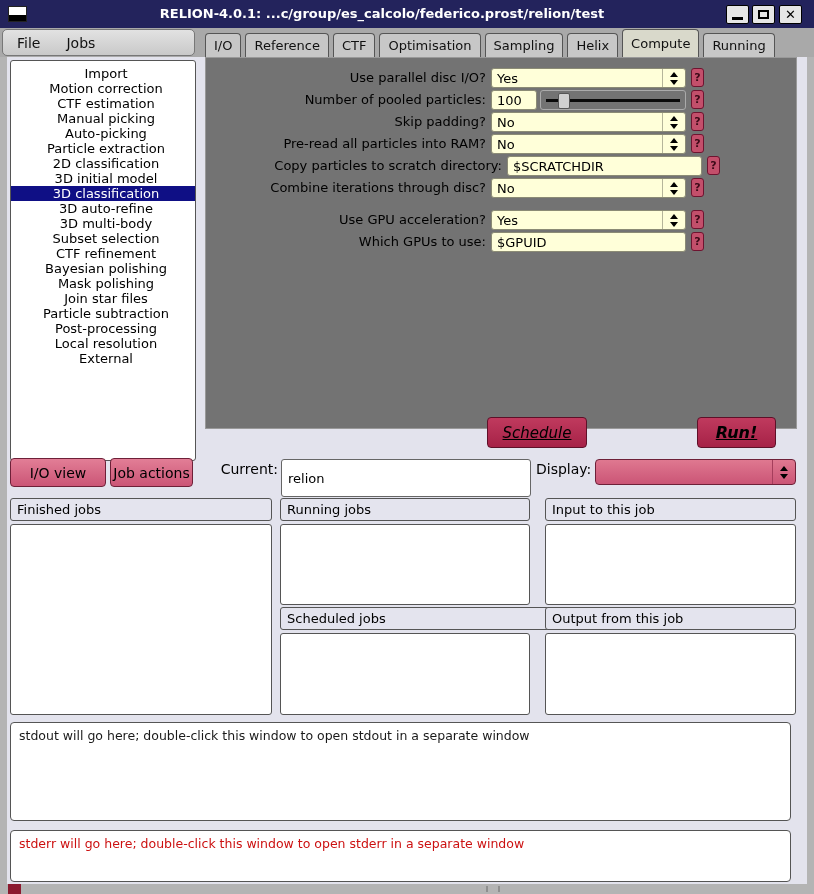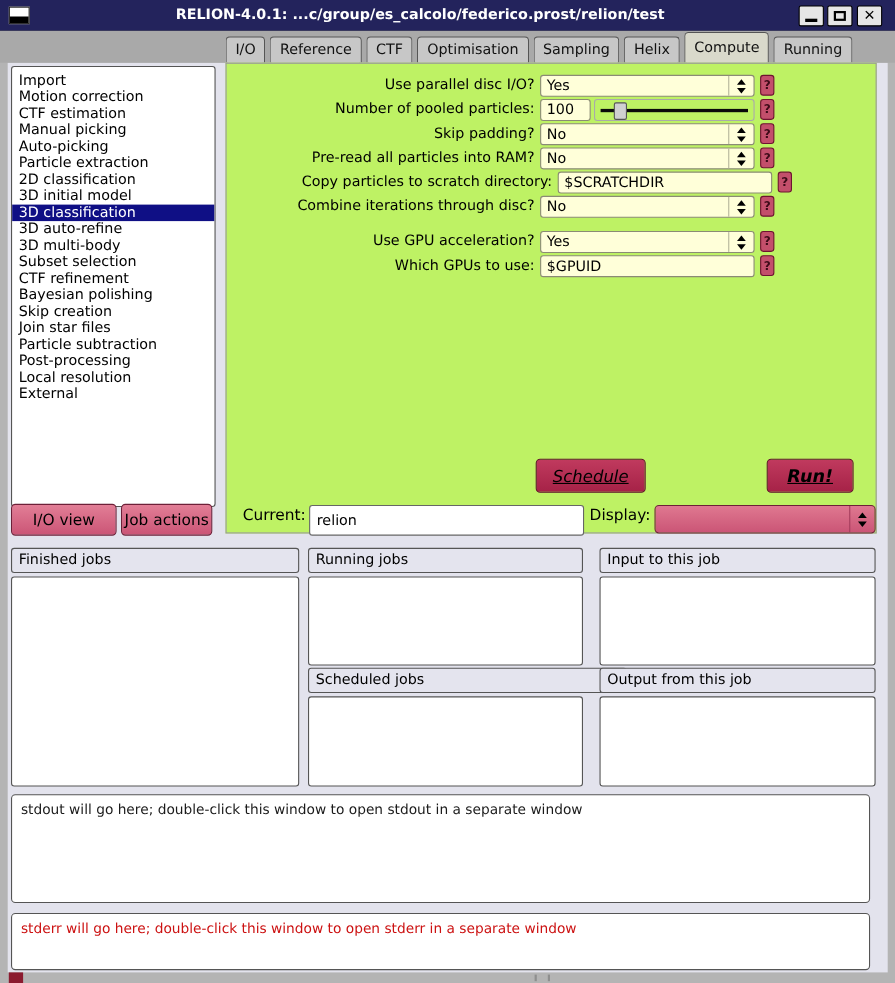--- a/index.html
+++ b/index.html
@@ -19,26 +19,26 @@
 
   
   .header-strip{position:absolute;left:0;top:28px;width:814px;height:29px;background:#a9a9a9;}
   .menubar{position:absolute;left:2px;top:1px;width:193px;height:27px;background:linear-gradient(#e2e2e2,#c9c9c9);border:1px solid #777;border-radius:5px;box-sizing:border-box;display:flex;align-items:center;padding-left:14px;gap:26px;}
   .menu-item{font-size:14px;color:#111;cursor:pointer;}
   .tabs{position:absolute;left:205px;top:0;height:29px;display:flex;align-items:flex-end;gap:4px;}
   .tab{height:24px;line-height:24px;padding:0 8px;background:#c7c7c7;border:1px solid #555;border-bottom:none;border-radius:4px 4px 0 0;font-size:13px;color:#111;cursor:pointer;box-sizing:border-box;}
   .tab.active{height:28px;line-height:28px;background:#d9d9cb;}
 
   
-  .job-list{position:absolute;left:10px;top:60px;width:186px;height:401px;background:#fff;border:1px solid #555;border-radius:3px;box-sizing:border-box;padding-top:5px;overflow:hidden;}
+  .job-list{position:absolute;left:10px;top:60px;width:186px;height:401px;background:#fff;border:1px solid #555;border-radius:3px;box-sizing:border-box;padding-top:5px;overflow:hidden;text-align:center;}
   .job-item{font-size:13px;line-height:15px;padding-left:6px;color:#000;white-space:nowrap;cursor:pointer;}
   .job-item.selected{background:#0f0f85;color:#fff;}
 
   
-  .form-panel{position:absolute;left:205px;top:57px;width:592px;height:428px;background:#bef264;border:1px solid #999;box-sizing:border-box;}
+  .form-panel{position:absolute;left:205px;top:57px;width:592px;height:372px;background:#737373;border:1px solid #999;box-sizing:border-box;}
   .form-row{position:absolute;height:20px;}
   .form-label{position:absolute;left:0;top:0;width:280px;height:20px;line-height:20px;text-align:right;font-size:13px;color:#000;white-space:nowrap;}
   .field{position:absolute;left:285px;top:0;width:195px;height:20px;background:#ffffd9;border:1px solid #8b8b75;border-radius:3px;box-sizing:border-box;font-size:13px;color:#000;display:flex;align-items:center;padding-left:5px;cursor:text;}
   .field.choice{cursor:pointer;}
   .spinner{position:absolute;right:0;top:0;bottom:0;width:22px;border-left:1px solid #b5b59a;display:flex;flex-direction:column;align-items:center;justify-content:center;gap:3px;}
   .arr-up{width:0;height:0;border-left:4px solid transparent;border-right:4px solid transparent;border-bottom:5px solid #000;}
   .arr-dn{width:0;height:0;border-left:4px solid transparent;border-right:4px solid transparent;border-top:5px solid #000;}
   .field.num{width:46px;}
   .slider-box{position:absolute;left:334px;top:0;width:146px;height:20px;border:1px solid #aaa;border-radius:3px;box-sizing:border-box;cursor:pointer;}
   .slider-track{position:absolute;left:5px;right:5px;top:8px;height:3px;background:#0a0a0a;}
@@ -48,21 +48,21 @@
   
   .btn-crimson{position:absolute;height:31px;background:linear-gradient(#c03a5e,#a62247);border:1px solid #5e1028;border-radius:4px;box-sizing:border-box;color:#000;display:flex;align-items:center;justify-content:center;cursor:pointer;text-decoration:underline;}
   .btn-schedule{left:487px;top:417px;width:100px;font-size:15px;font-style:italic;}
   .btn-check{left:592px;top:417px;width:99px;font-size:12px;}
   .btn-run{left:697px;top:417px;width:79px;font-size:16px;font-style:italic;font-weight:bold;}
 
   .btn-pink{position:absolute;top:458px;height:29px;background:linear-gradient(#e27e96,#cb5576);border:1px solid #6e2038;border-radius:4px;box-sizing:border-box;color:#000;font-size:14px;display:flex;align-items:center;justify-content:center;cursor:pointer;}
   .btn-io{left:10px;width:96px;} .btn-jobactions{left:110px;width:83px;}
 
   .current-label{position:absolute;left:205px;top:461px;width:73px;text-align:right;font-size:14px;color:#000;}
-  .current-input{position:absolute;left:281px;top:459px;width:250px;height:28px;background:#fff;border:1px solid #666;border-radius:3px;box-sizing:border-box;font-size:13px;color:#000;display:flex;align-items:center;padding-left:6px;cursor:text;}
+  .current-input{position:absolute;left:281px;top:459px;width:250px;height:38px;background:#fff;border:1px solid #666;border-radius:3px;box-sizing:border-box;font-size:13px;color:#000;display:flex;align-items:center;padding-left:6px;cursor:text;}
   .display-label{position:absolute;left:536px;top:461px;font-size:14px;color:#000;}
   .display-select{position:absolute;left:595px;top:459px;width:201px;height:26px;background:linear-gradient(#df7890,#cb5576);border:1px solid #6e2038;border-radius:4px;box-sizing:border-box;cursor:pointer;}
   .display-select .spinner{border-left:1px solid #a53e5c;}
 
   
   .panel-header{position:absolute;height:23px;background:#e4e4ee;border:1px solid #555;border-radius:3px;box-sizing:border-box;font-size:13px;color:#000;line-height:21px;padding-left:6px;}
   .panel-body{position:absolute;background:#fff;border:1px solid #555;border-radius:3px;box-sizing:border-box;cursor:default;}
   .ph-finished{left:10px;top:498px;width:262px;}
   .pb-finished{left:10px;top:524px;width:262px;height:191px;}
   .ph-running{left:280px;top:498px;width:250px;}
@@ -99,20 +99,24 @@
       </div>
     <div class="winbtn max">
         <div class="glyph-max"></div>
       </div>
     <div class="winbtn close">
         <span class="glyph-close">✕</span>
       </div>
   </div>
 
   <div class="header-strip">
+    <div class="menubar">
+        <div class="menu-item">File</div>
+        <div class="menu-item">Jobs</div>
+      </div>
     <div class="tabs">
         <div class="tab">I/O</div>
         <div class="tab">Reference</div>
         <div class="tab">CTF</div>
         <div class="tab">Optimisation</div>
         <div class="tab">Sampling</div>
         <div class="tab">Helix</div>
         <div class="tab active">Compute</div>
         <div class="tab">Running</div>
       </div>
@@ -126,21 +130,21 @@
       <div class="job-item">Auto-picking</div>
       <div class="job-item">Particle extraction</div>
       <div class="job-item">2D classification</div>
       <div class="job-item">3D initial model</div>
       <div class="job-item selected">3D classification</div>
       <div class="job-item">3D auto-refine</div>
       <div class="job-item">3D multi-body</div>
       <div class="job-item">Subset selection</div>
       <div class="job-item">CTF refinement</div>
       <div class="job-item">Bayesian polishing</div>
-      <div class="job-item">Skip creation</div>
+      <div class="job-item">Mask polishing</div>
       <div class="job-item">Join star files</div>
       <div class="job-item">Particle subtraction</div>
       <div class="job-item">Post-processing</div>
       <div class="job-item">Local resolution</div>
       <div class="job-item">External</div>
     </div>
 
   <div class="form-panel">
       <div class="form-row" style="top: 10px; left: 0px; width: 590px;">
         <div class="form-label">Use parallel disc I/O?</div>

